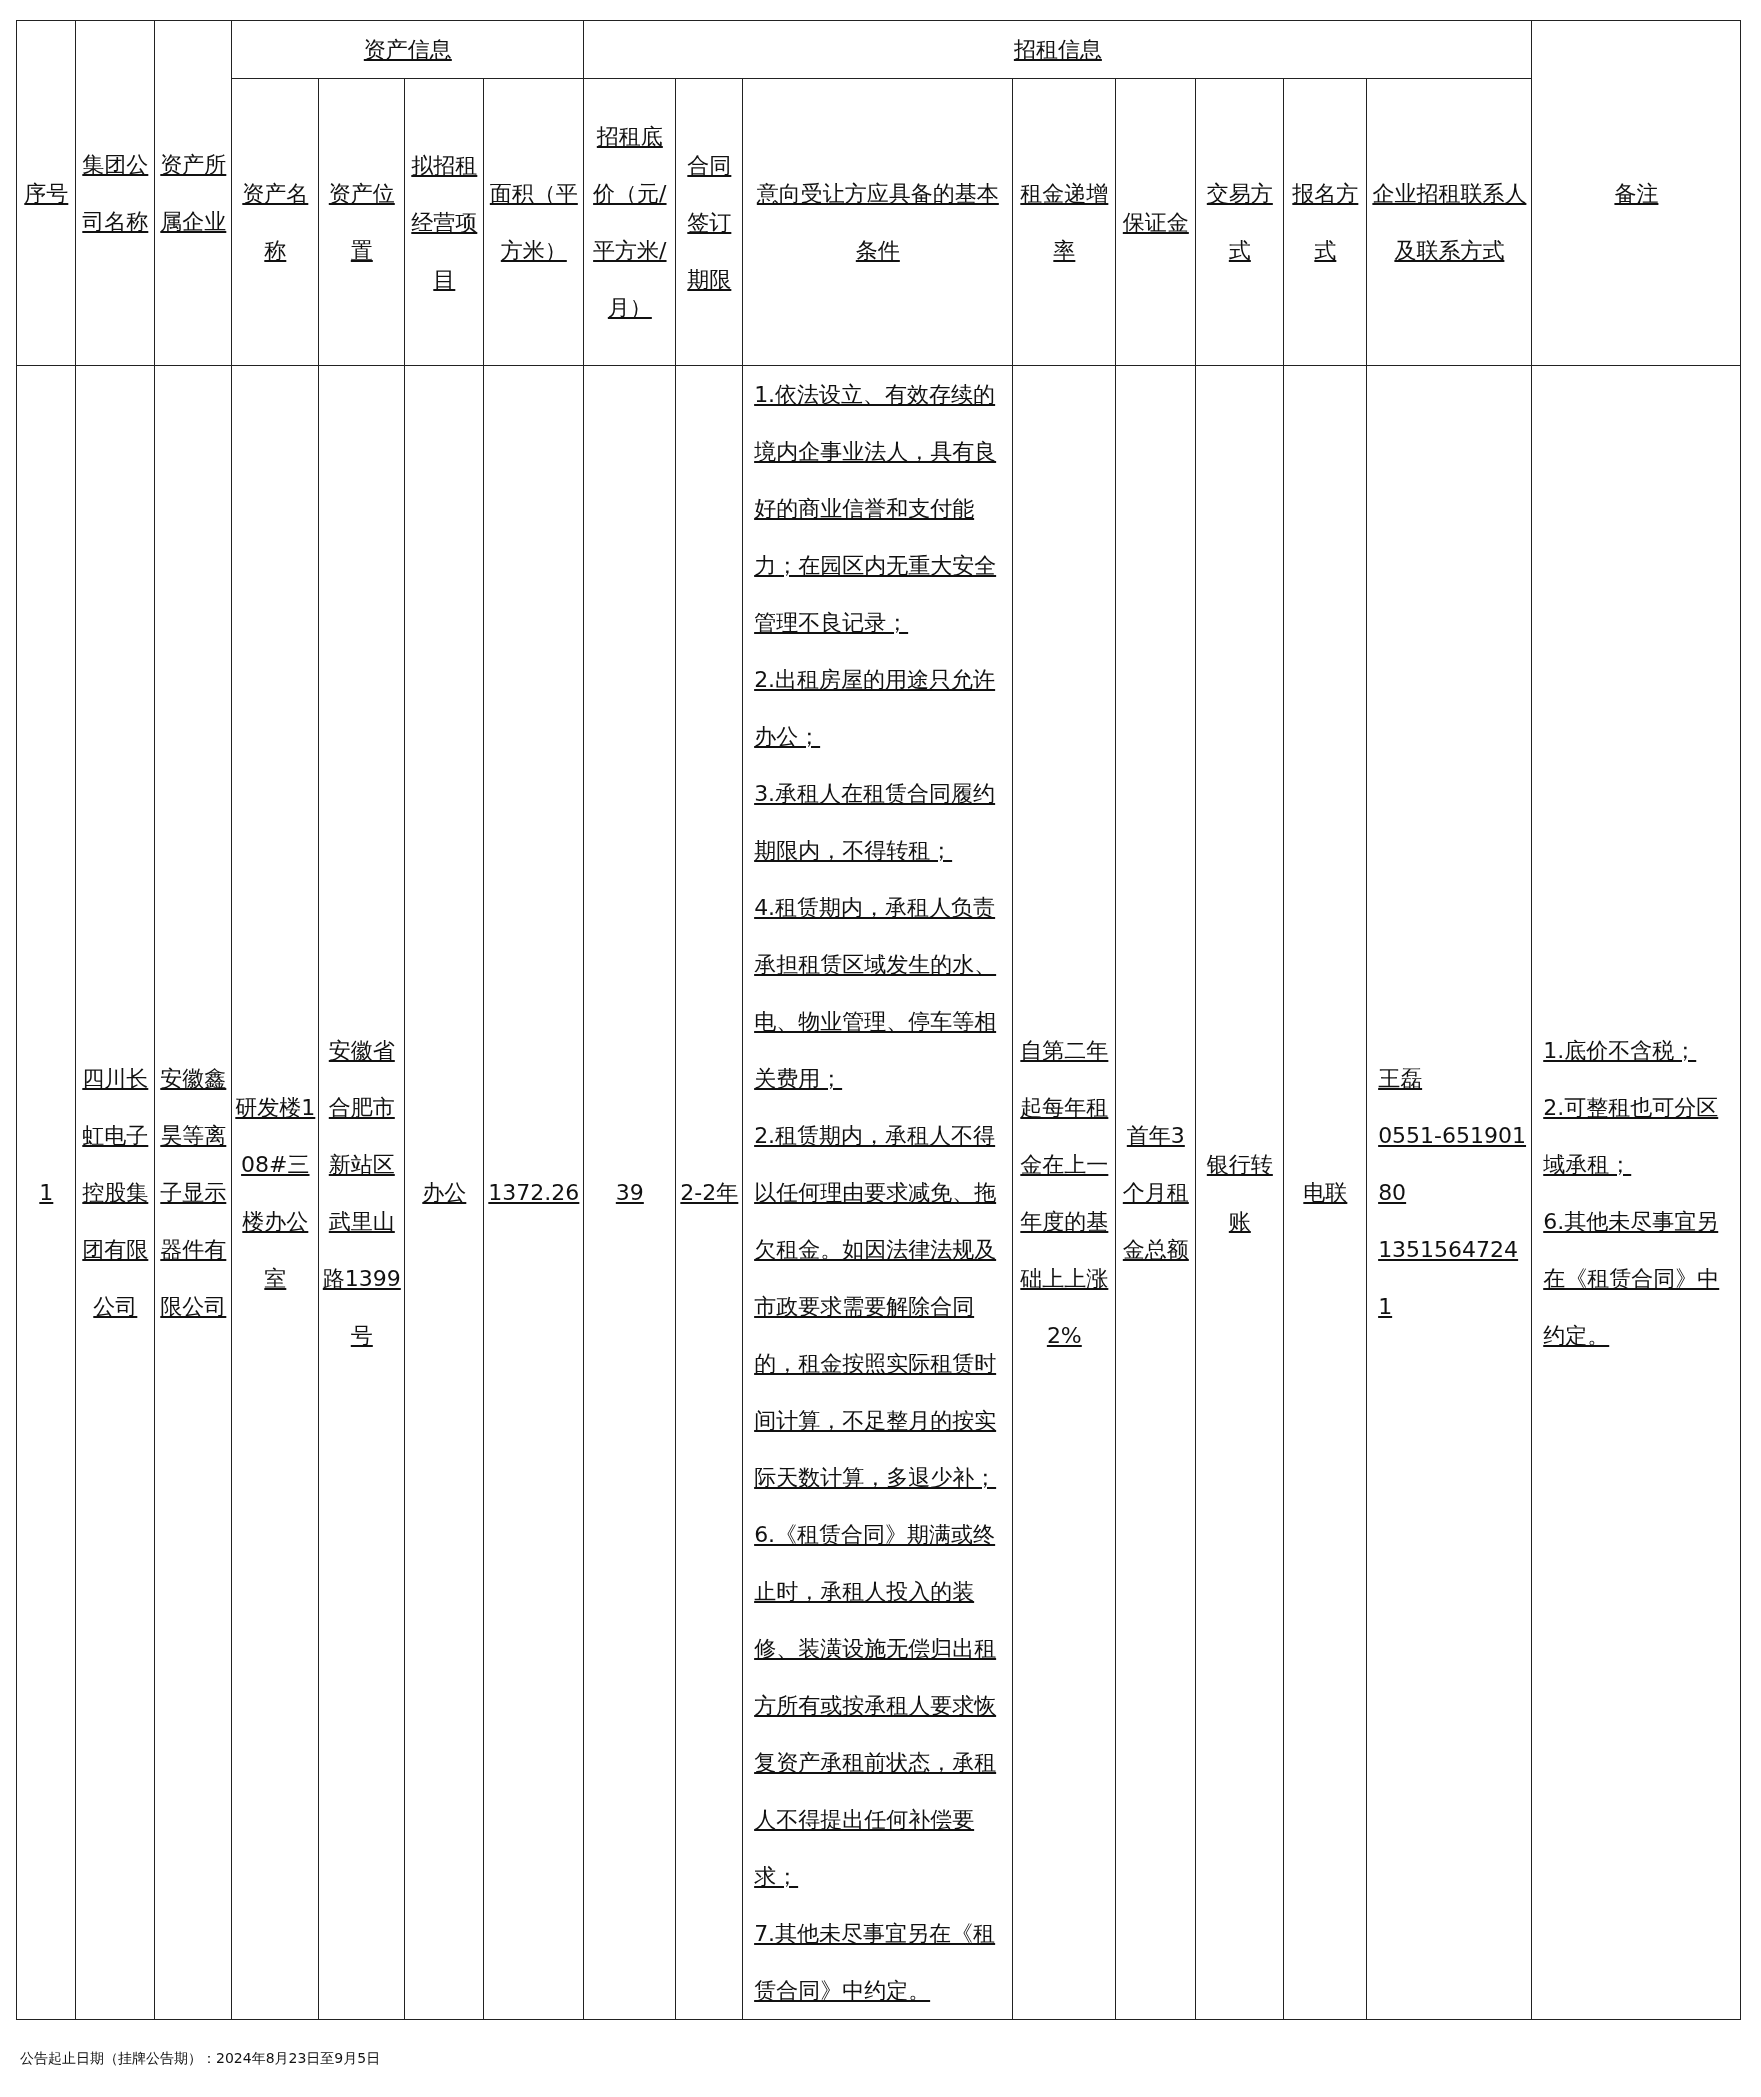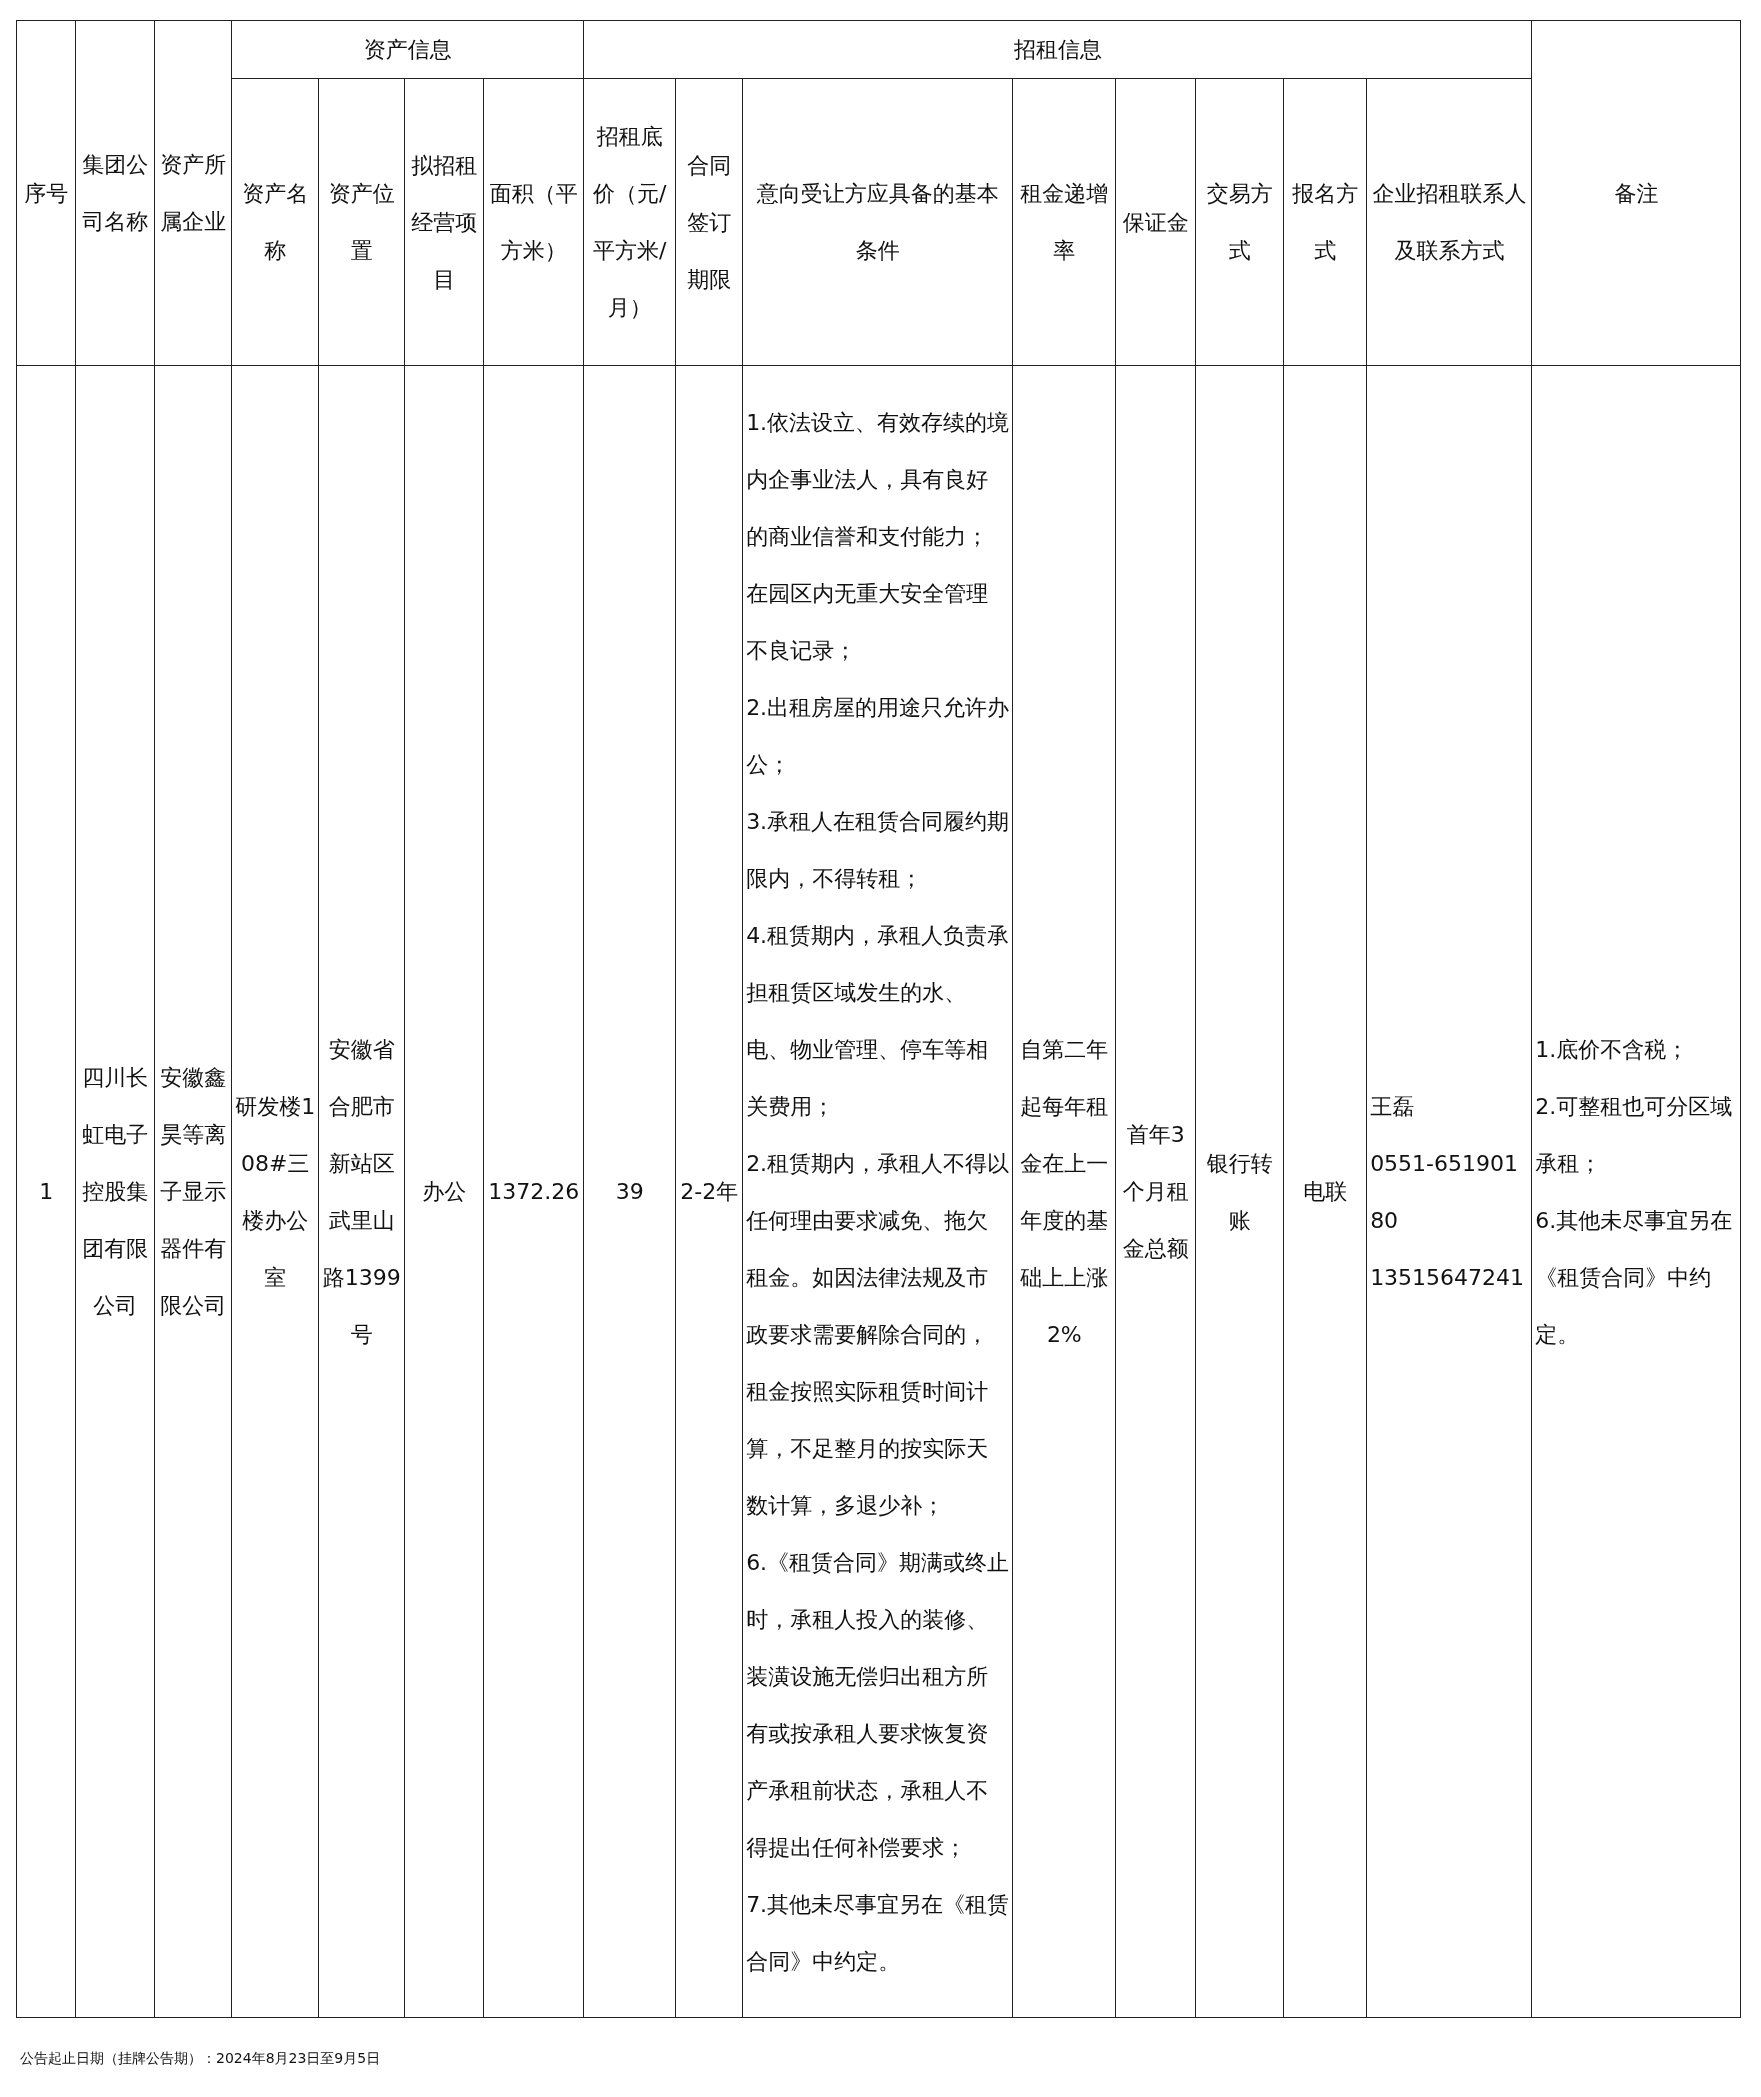--- a/index.html
+++ b/index.html
@@ -7,27 +7,27 @@
          font-family: "DejaVu Sans", "Liberation Sans", sans-serif; color: #111; }
   table.notice {
     position: absolute; left: 16.3px; top: 20px;
     border-collapse: collapse; table-layout: fixed;
     width: 1723px;
   }
   table.notice td, table.notice th {
     border: 1.4px solid #222; font-weight: normal;
     font-size: 22px; line-height: 57px;
     text-align: center; vertical-align: middle;
-    padding: 0 2.8px; word-break: break-all;
+    padding: 0 2.8px; word-break: break-all; text-decoration: underline;
   }
   .group-head { height: 57px; }
   .sub-head td, .sub-head th { height: 286px; }
   .data-row td { height: 1651px; }
   td.left-text { text-align: left; padding: 0 2.8px; }
-  .cond-line { display: block; text-align: left; }
+  .cond-line { display: block; text-align: left; margin-left: 8px; }
   .footer {
     position: absolute; left: 20px; top: 2037px;
     font-size: 14px; line-height: 42px;
   }
 </style>
 </head>
 <body>
 
 <table class="notice">
   <colgroup>

